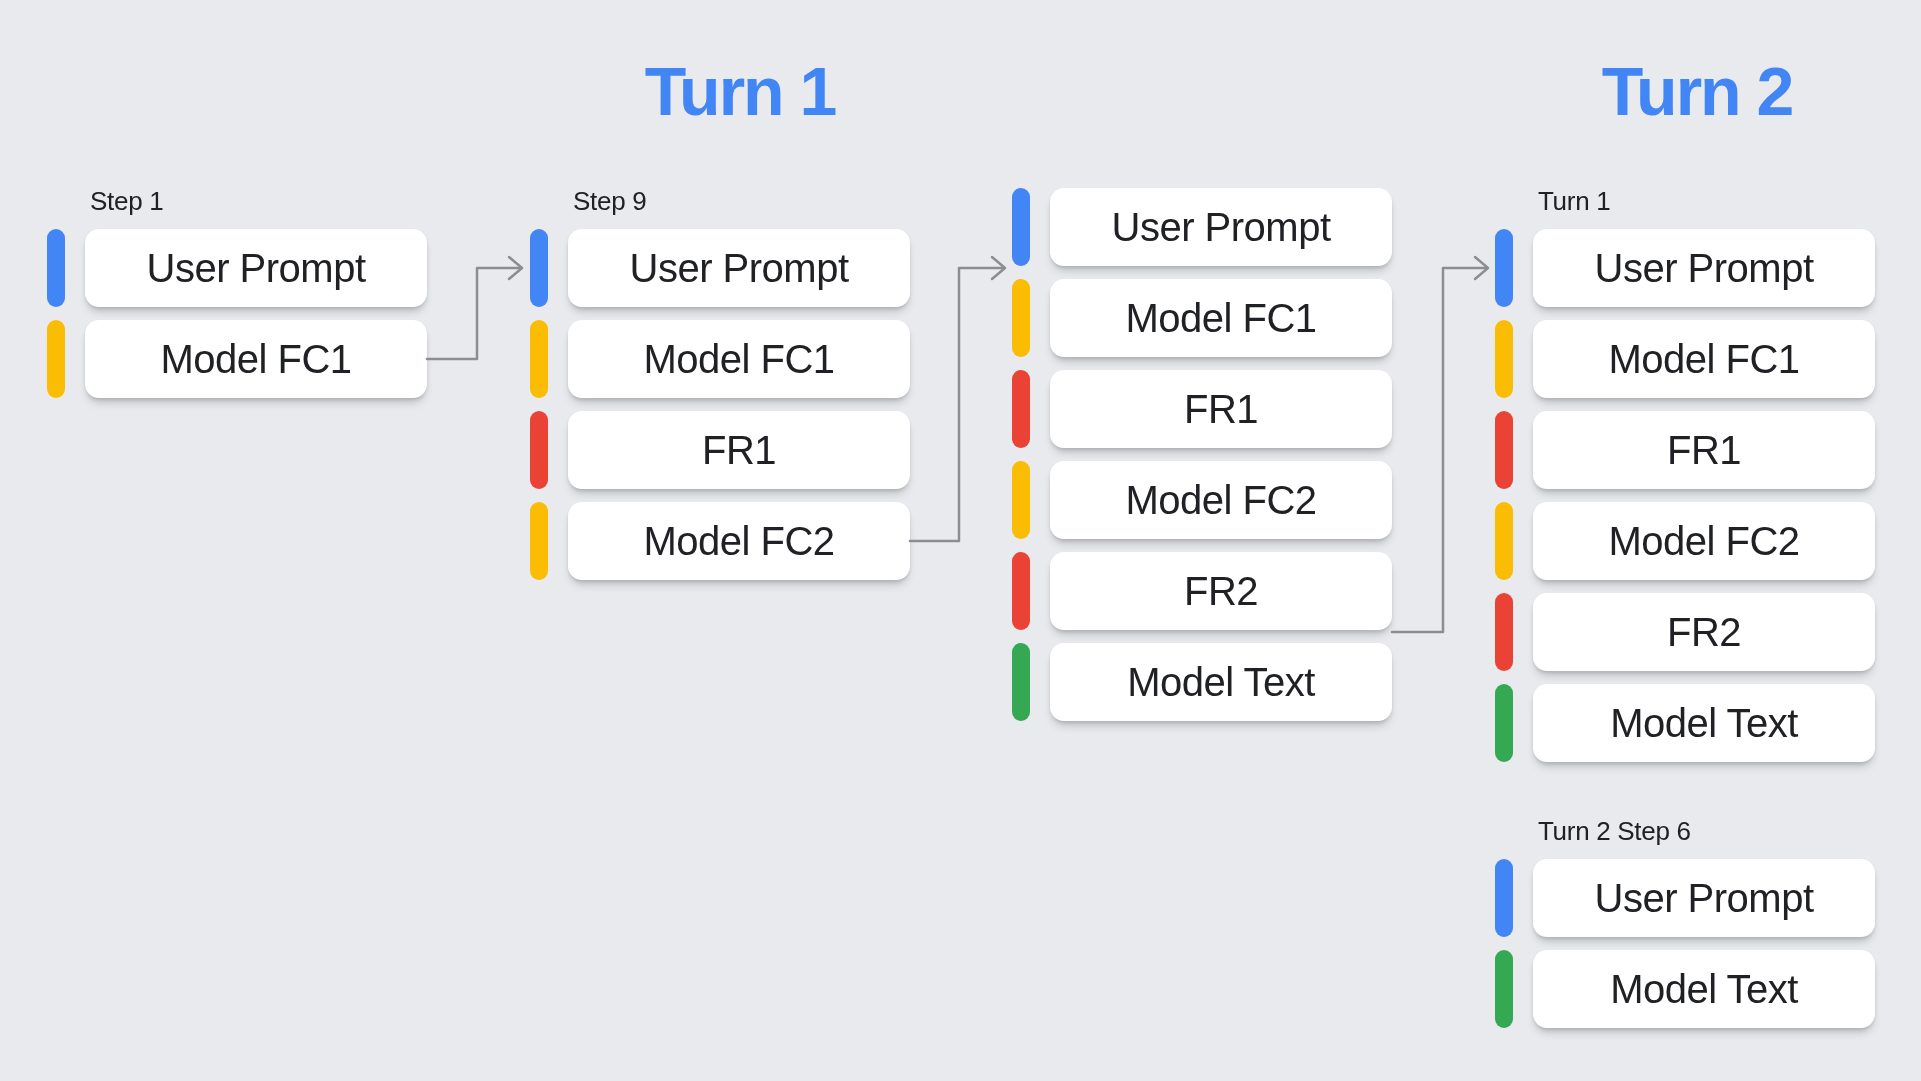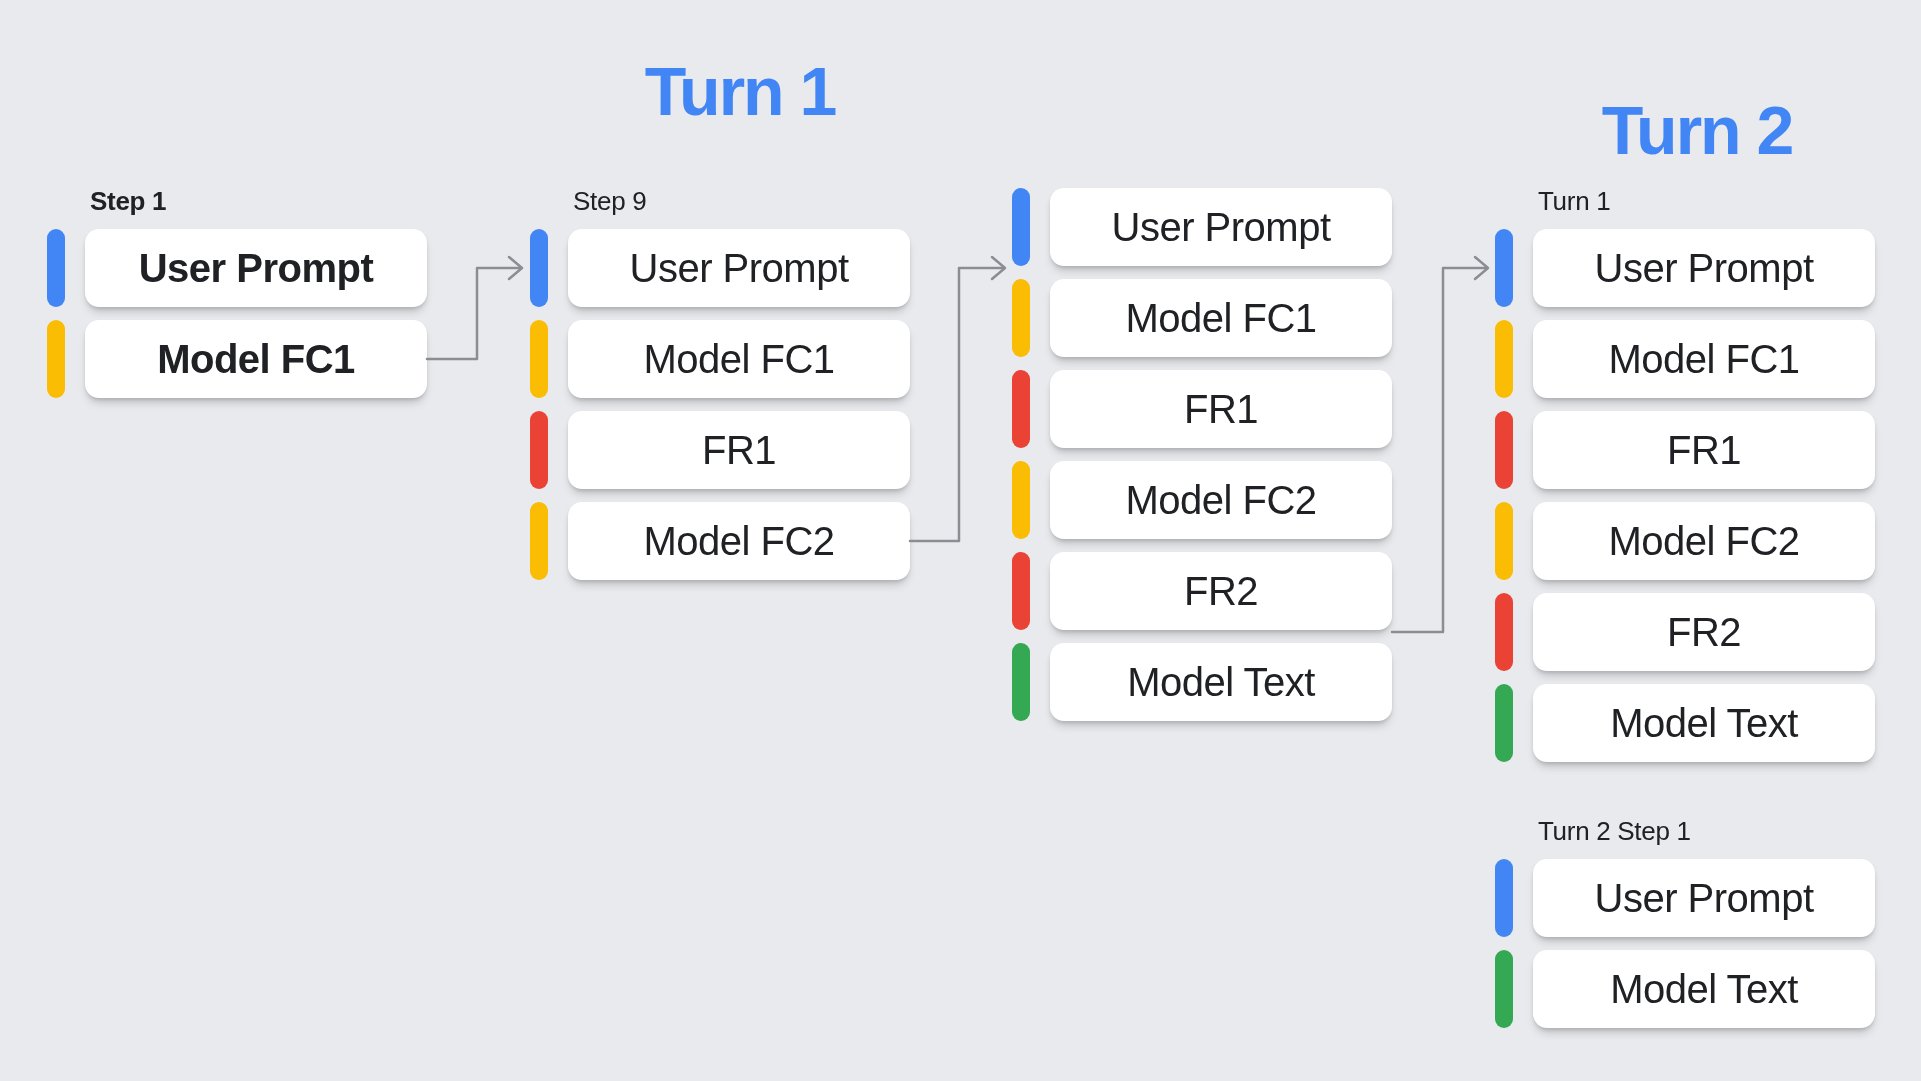--- a/index.html
+++ b/index.html
@@ -14,21 +14,21 @@
 
   .heading{
     position:absolute;top:56px;transform:translateX(-50%);
     font-size:68px;font-weight:700;letter-spacing:-2px;
     line-height:70px;white-space:nowrap;
   }
   #heading-turn1{left:740px;}
   #heading-turn2{left:1697px;}
 
   .col{position:absolute;width:380px;}
-  #col-step1{left:47px;top:188px;font-weight:bold;}
+  #col-step1{left:47px;top:188px;}
   #col-step2{left:530px;top:188px;}
   #col-step3{left:1012px;top:188px;}
   #col-turn1{left:1495px;top:188px;}
   #col-turn2step1{left:1495px;top:818px;}
 
   .col-label{
     margin:0 0 15px 43px;
     font-size:26px;line-height:26px;
     letter-spacing:-0.3px;
     color:#202124;
@@ -47,21 +47,21 @@
 
   svg.arrows{position:absolute;left:0;top:0;pointer-events:none;}
   svg.arrows polyline{fill:none;stroke-width:2.5px;}
 </style>
 </head>
 <body style="background: rgb(233, 234, 237);">
 
 <div class="stage">
 
   <div class="heading" id="heading-turn1" style="color: rgb(66, 133, 244);">Turn 1</div>
-  <div class="heading" id="heading-turn2" style="color: rgb(66, 133, 244); margin-top: 39px;">Turn 2</div>
+  <div class="heading" id="heading-turn2" style="color: rgb(66, 133, 244);">Turn 2</div>
 
   <div class="col" id="col-step1">
     <div class="col-label">Step 1</div>
     <div class="row">
       <span class="bar" style="background: rgb(66, 133, 244);"></span>
       <div class="box">User Prompt</div>
     </div>
     <div class="row">
       <span class="bar" style="background: rgb(251, 188, 4);"></span>
       <div class="box">Model FC1</div>
@@ -137,21 +137,21 @@
       <span class="bar" style="background: rgb(234, 67, 53);"></span>
       <div class="box">FR2</div>
     </div>
     <div class="row">
       <span class="bar" style="background: rgb(52, 168, 83);"></span>
       <div class="box">Model Text</div>
     </div>
   </div>
 
   <div class="col" id="col-turn2step1">
-    <div class="col-label">Turn 2 Step 1</div>
+    <div class="col-label">Turn 2 Step 6</div>
     <div class="row">
       <span class="bar" style="background: rgb(66, 133, 244);"></span>
       <div class="box">User Prompt</div>
     </div>
     <div class="row">
       <span class="bar" style="background: rgb(52, 168, 83);"></span>
       <div class="box">Model Text</div>
     </div>
   </div>
 

